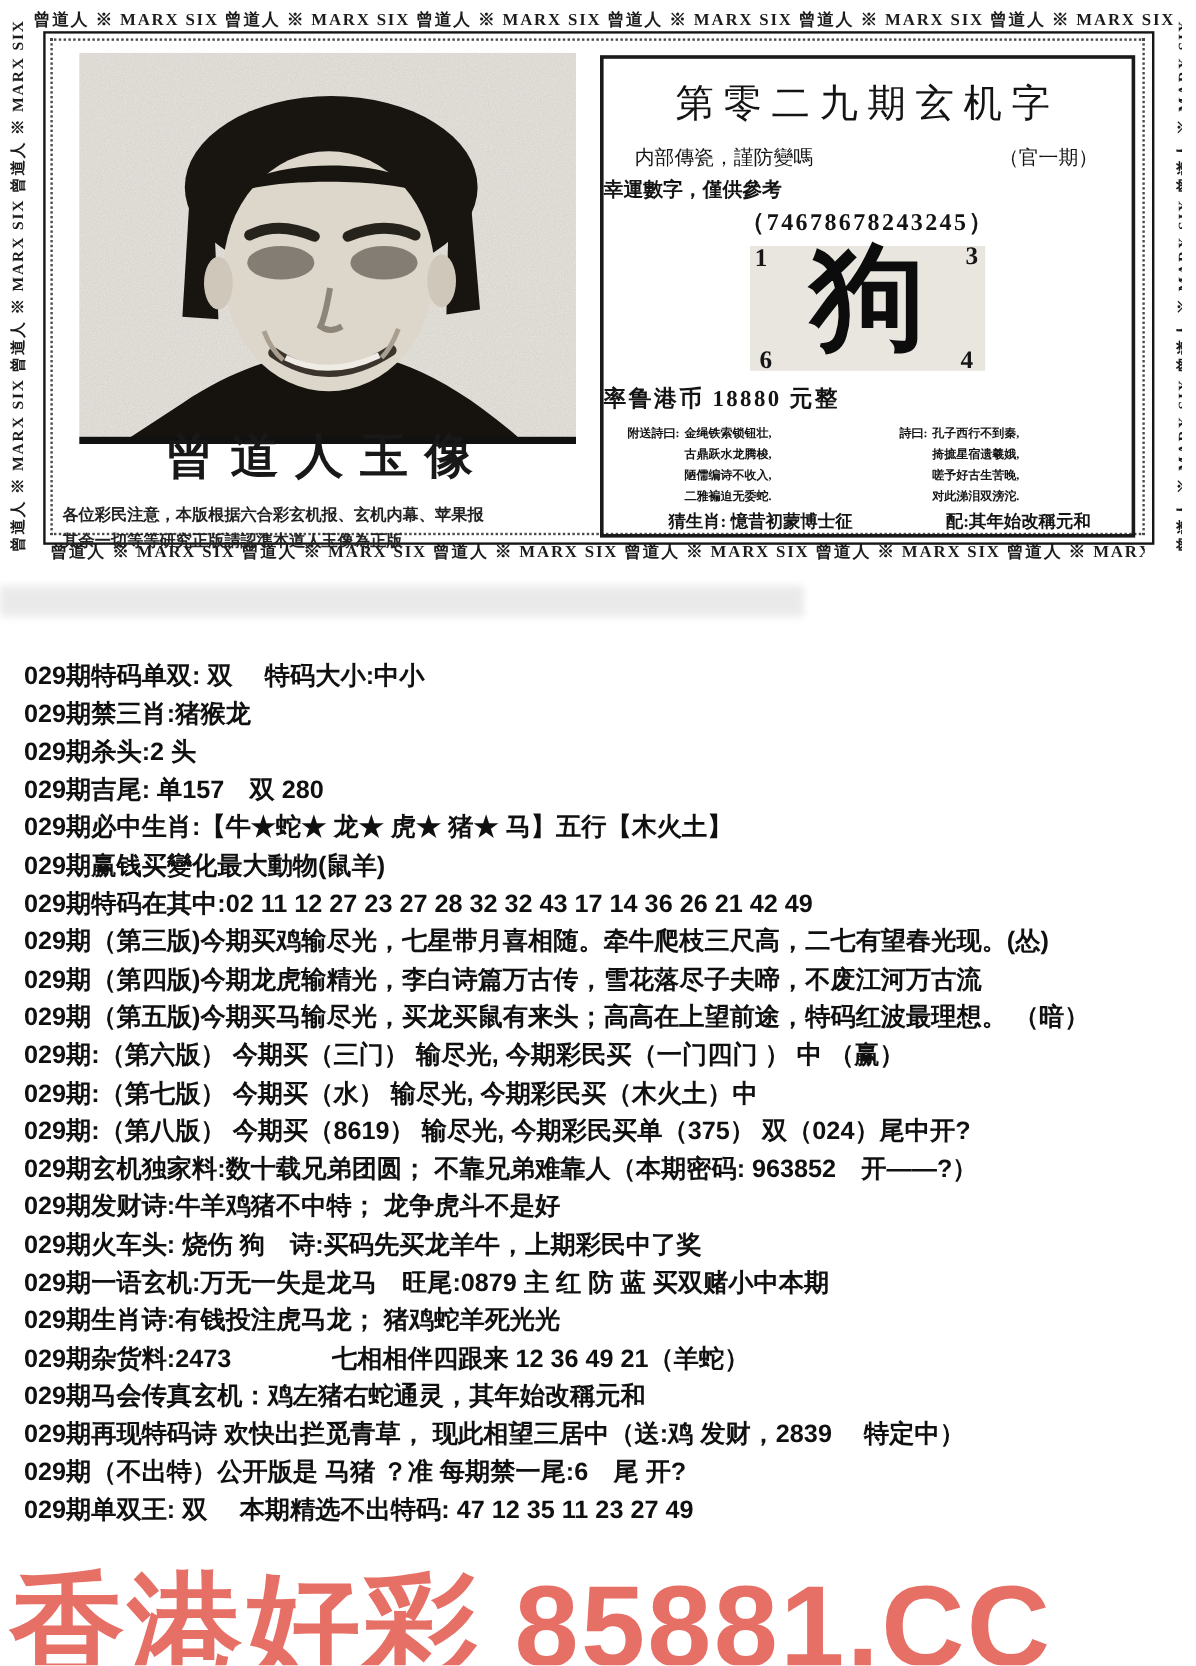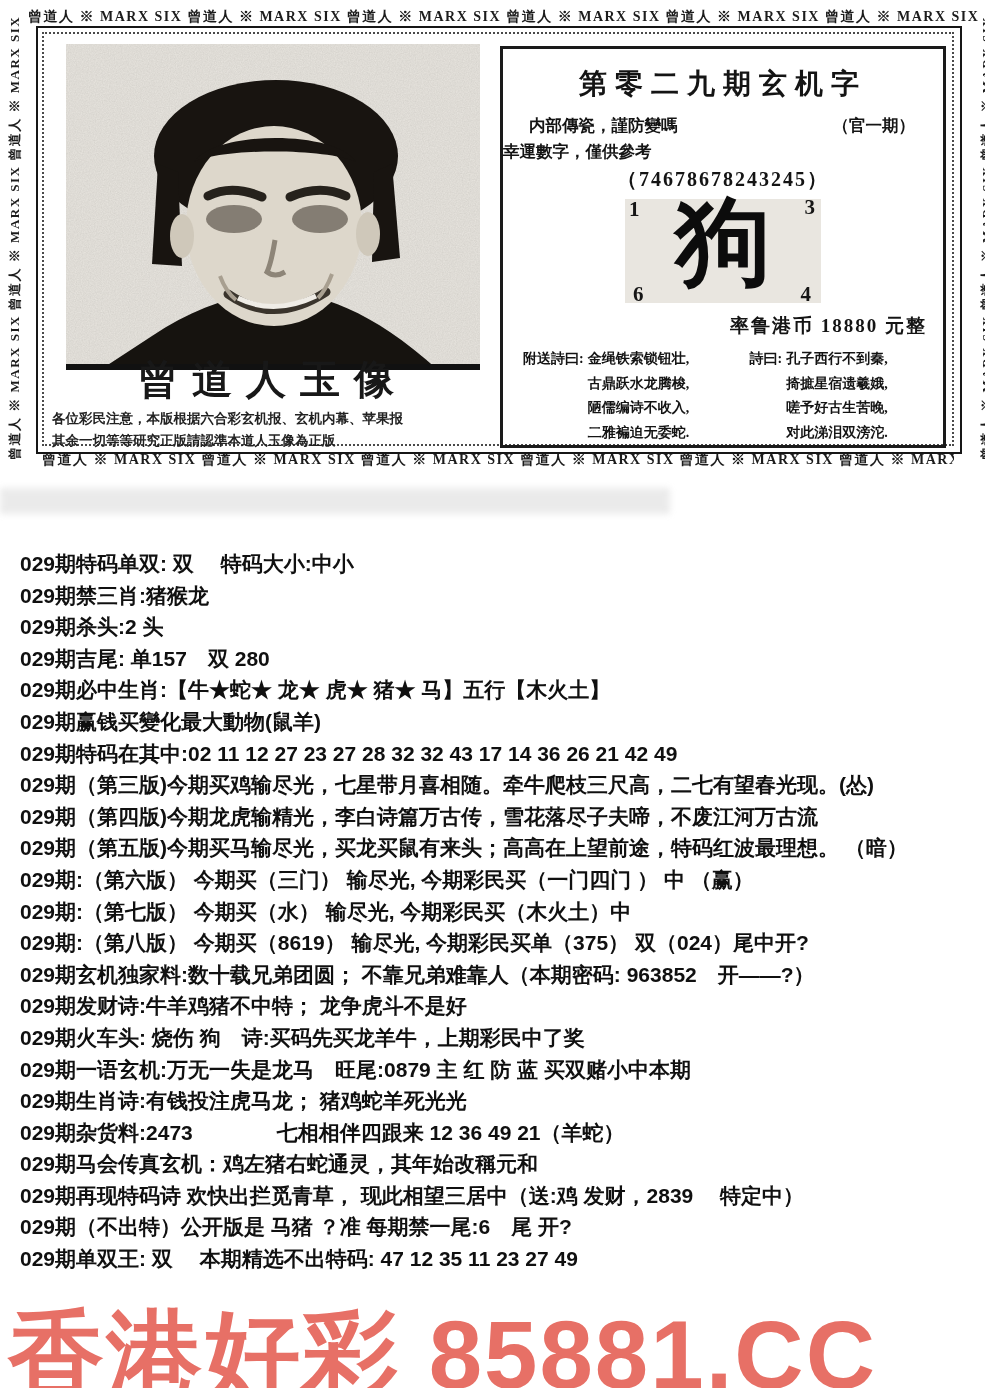--- a/index.html
+++ b/index.html
@@ -23,43 +23,43 @@
   .frame{position:absolute;left:36px;top:26px;width:922px;height:424px;
          border:2px solid #161616;}
   .frame-deco{position:absolute;left:42px;top:32px;width:908px;height:410px;
               border:2px dotted #4a4a4a;}
 
   
   .photo{position:absolute;left:66px;top:44px;width:414px;height:326px;}
   .photo svg{display:block;width:100%;height:100%;}
   .caption{position:absolute;left:66px;top:352px;width:414px;text-align:center;
            font-size:40px;font-weight:900;letter-spacing:14px;color:#181818;}
-  .notes{position:absolute;left:52px;top:408px;width:444px;font-size:13.5px;
+  .notes{position:absolute;left:52px;top:418px;width:444px;font-size:13.5px;
          font-weight:700;line-height:1.6;color:#222;}
 
   
   .mbox{position:absolute;left:500px;top:46px;width:446px;height:402px;
         border:3px solid #1a1a1a;box-sizing:border-box;overflow:hidden;}
-  .mbox-title{margin-top:16px;text-align:center;font-size:28px;font-weight:700;
+  .mbox-title{margin-top:16px;text-align:center;font-size:32px;font-weight:400;
               letter-spacing:8px;}
   .mbox-subrow{display:flex;justify-content:space-between;padding:0 28px 0 26px;
-               margin-top:12px;font-size:16.5px;font-weight:700;}
+               margin-top:12px;font-size:16.5px;font-weight:400;}
   .mbox-sub2{margin-top:4px;font-size:16.5px;font-weight:700;}
   .mbox-lucky{text-align:center;margin-top:3px;font-size:20px;font-weight:700;
               letter-spacing:2px;}
   .zodiac{position:relative;margin:6px auto 0 auto;width:196px;height:104px;
           background:#e9e6e0;}
   .zodiac-char{position:absolute;left:0;right:0;top:-16px;text-align:center;
                font-size:96px;font-weight:900;line-height:1.25;color:#0c0c0c;}
   .zc{position:absolute;font-size:21px;font-weight:900;color:#161616;}
   .zc-tl{left:4px;top:-2px;} .zc-tr{right:6px;top:-4px;}
   .zc-bl{left:8px;bottom:-4px;} .zc-br{right:10px;bottom:-4px;}
-  .mbox-money{margin-top:10px;text-align:right;padding-right:16px;
+  .mbox-money{margin-top:10px;padding-right:40px;
               font-size:19px;font-weight:700;letter-spacing:2px;}
-  .poems{display:flex;margin-top:8px;padding:0 8px 0 20px;font-size:14px;
+  .poems{display:flex;margin-top:8px;padding:0 8px 0 20px;font-size:10px;
          font-weight:700;}
   .poem{display:flex;}
   .poem-label{white-space:nowrap;margin-right:4px;line-height:1.75;}
   .poem-lines div{line-height:1.75;}
   .poem-left{width:55%;}
   .mbox-guessrow{display:flex;justify-content:space-between;margin-top:2px;
                  padding:0 34px 0 54px;font-size:14.5px;font-weight:700;}
 
   .smudge{position:absolute;left:0;top:488px;width:670px;height:26px;
           background:#c6c6c6;opacity:.35;filter:blur(3px);}

